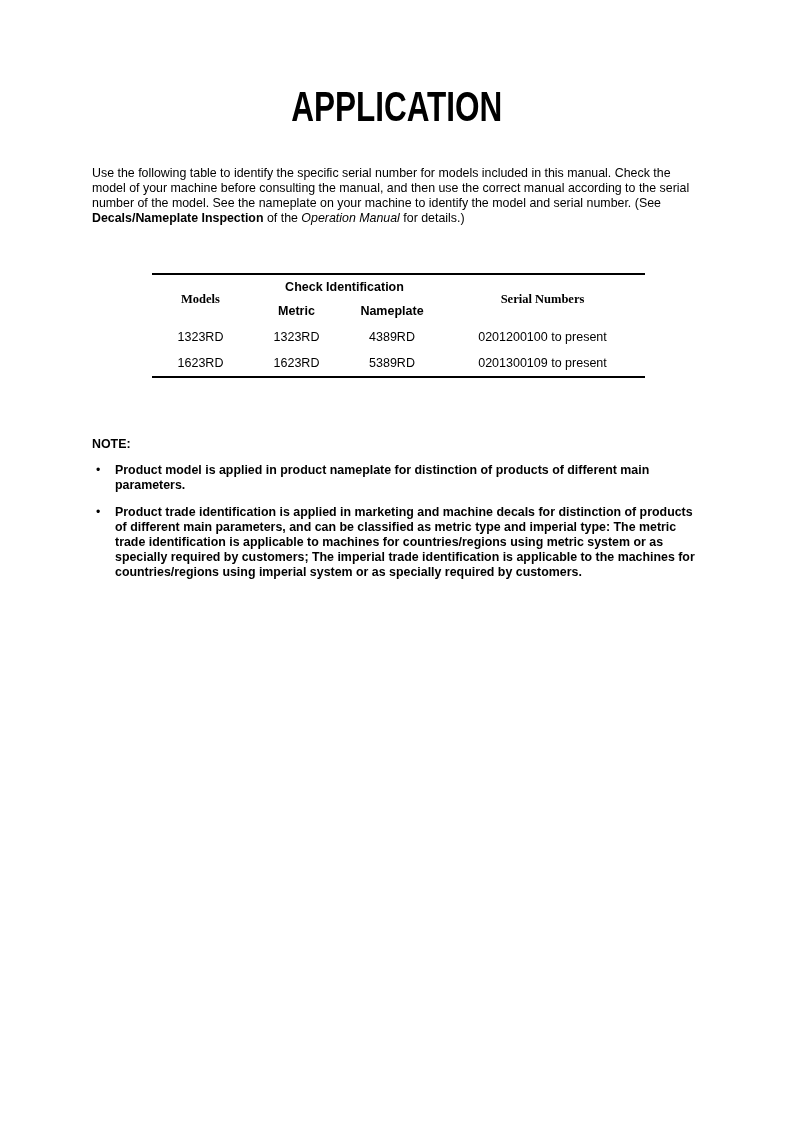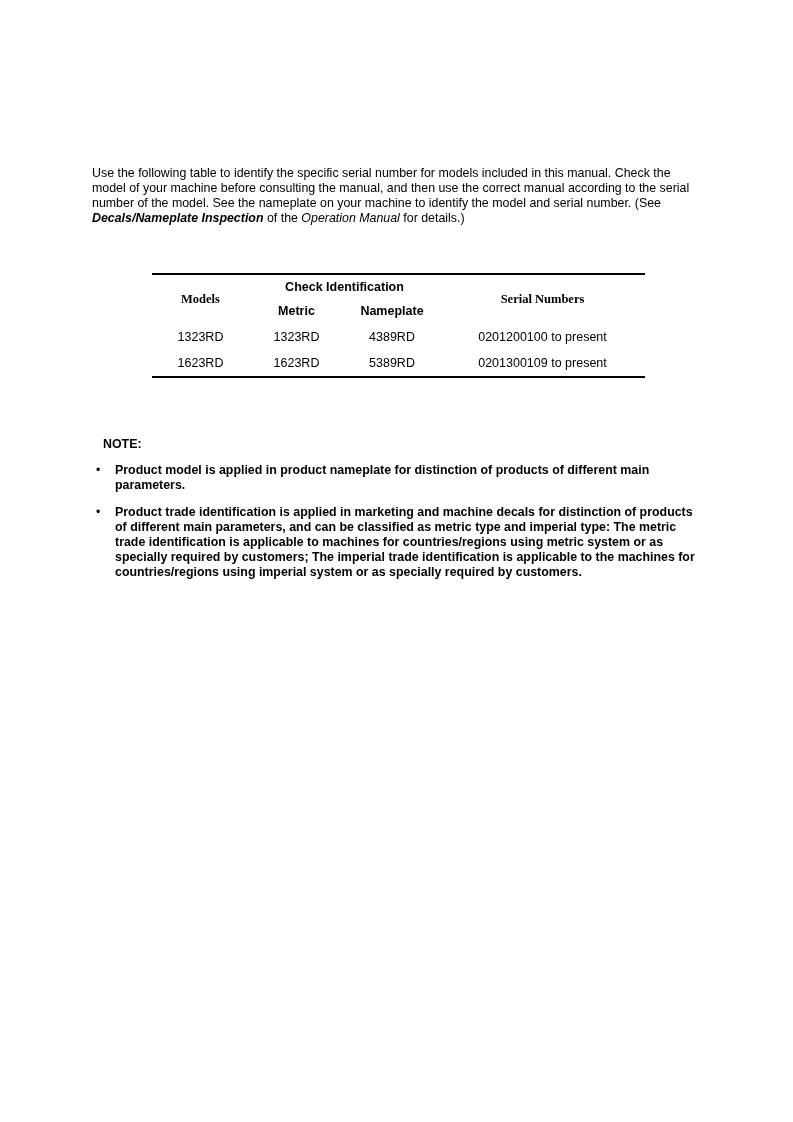--- a/index.html
+++ b/index.html
@@ -39,21 +39,21 @@
   .intro {
     position: absolute;
     top: 166px;
     left: 92px;
     width: 614px;
     margin: 0;
     font-size: 12.4px;
     line-height: 15px;
     text-align: left;
   }
-  .bi { font-weight: 700; font-style: italic; }
+  .bi { font-weight: 700; }
   .i  { font-style: italic; }
 
   
   .serial-table {
     position: absolute;
     top: 273px;
     left: 152px;
     width: 493px;
     border-collapse: collapse;
     border-top: 2px solid #000;
@@ -79,39 +79,39 @@
     position: absolute;
     top: 437px;
     left: 92px;
     width: 614px;
     font-size: 12.4px;
     line-height: 15px;
   }
   .note-label {
     font-weight: 700;
     margin-bottom: 11px;
-    margin-left: 11px;
   }
   .note-item {
     display: flex;
     margin-bottom: 12px;
   }
   .note-marker {
     flex: 0 0 23px;
     width: 23px;
     padding-left: 4px;
     box-sizing: border-box;
   }
   .note-text { flex: 1; font-weight: bold; }
 </style>
 </head>
 <body>
 
 <div class="page">
 
+  <h1 class="title"><span class="title-inner">APPLICATION</span></h1>
 
   <p class="intro"><span>Use the following table to identify the specific serial number for models included in this manual. Check the model of your machine before consulting the manual, and then use the correct manual according to the serial number of the model. See the nameplate on your machine to identify the model and serial number. (See </span><span class="bi">Decals/Nameplate Inspection</span><span> of the </span><span class="i">Operation Manual</span><span> for details.)</span></p>
 
   <table class="serial-table">
     <colgroup>
       <col style="width:97px">
       <col style="width:95px">
       <col style="width:96px">
       <col style="width:205px">
     </colgroup>

